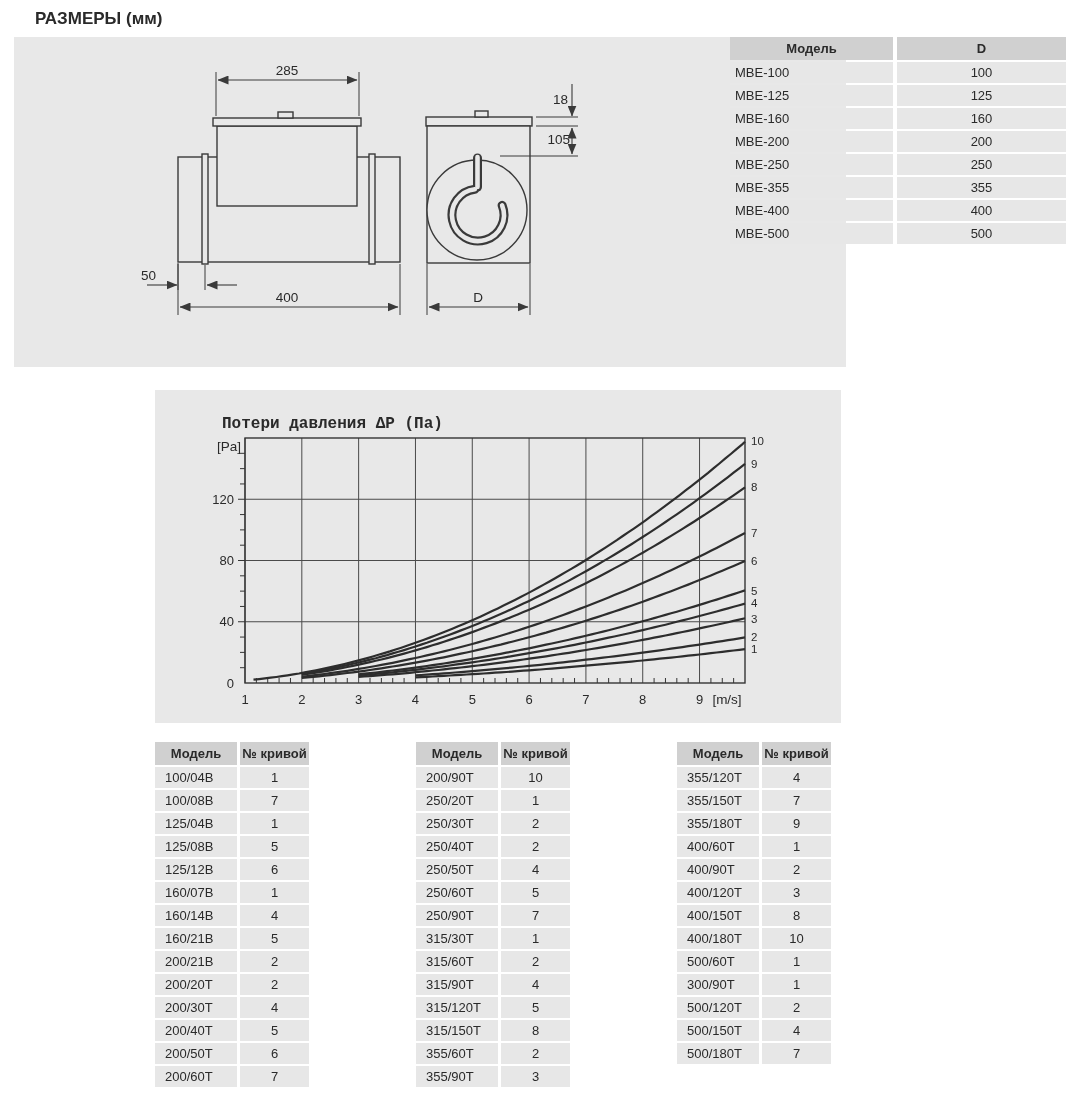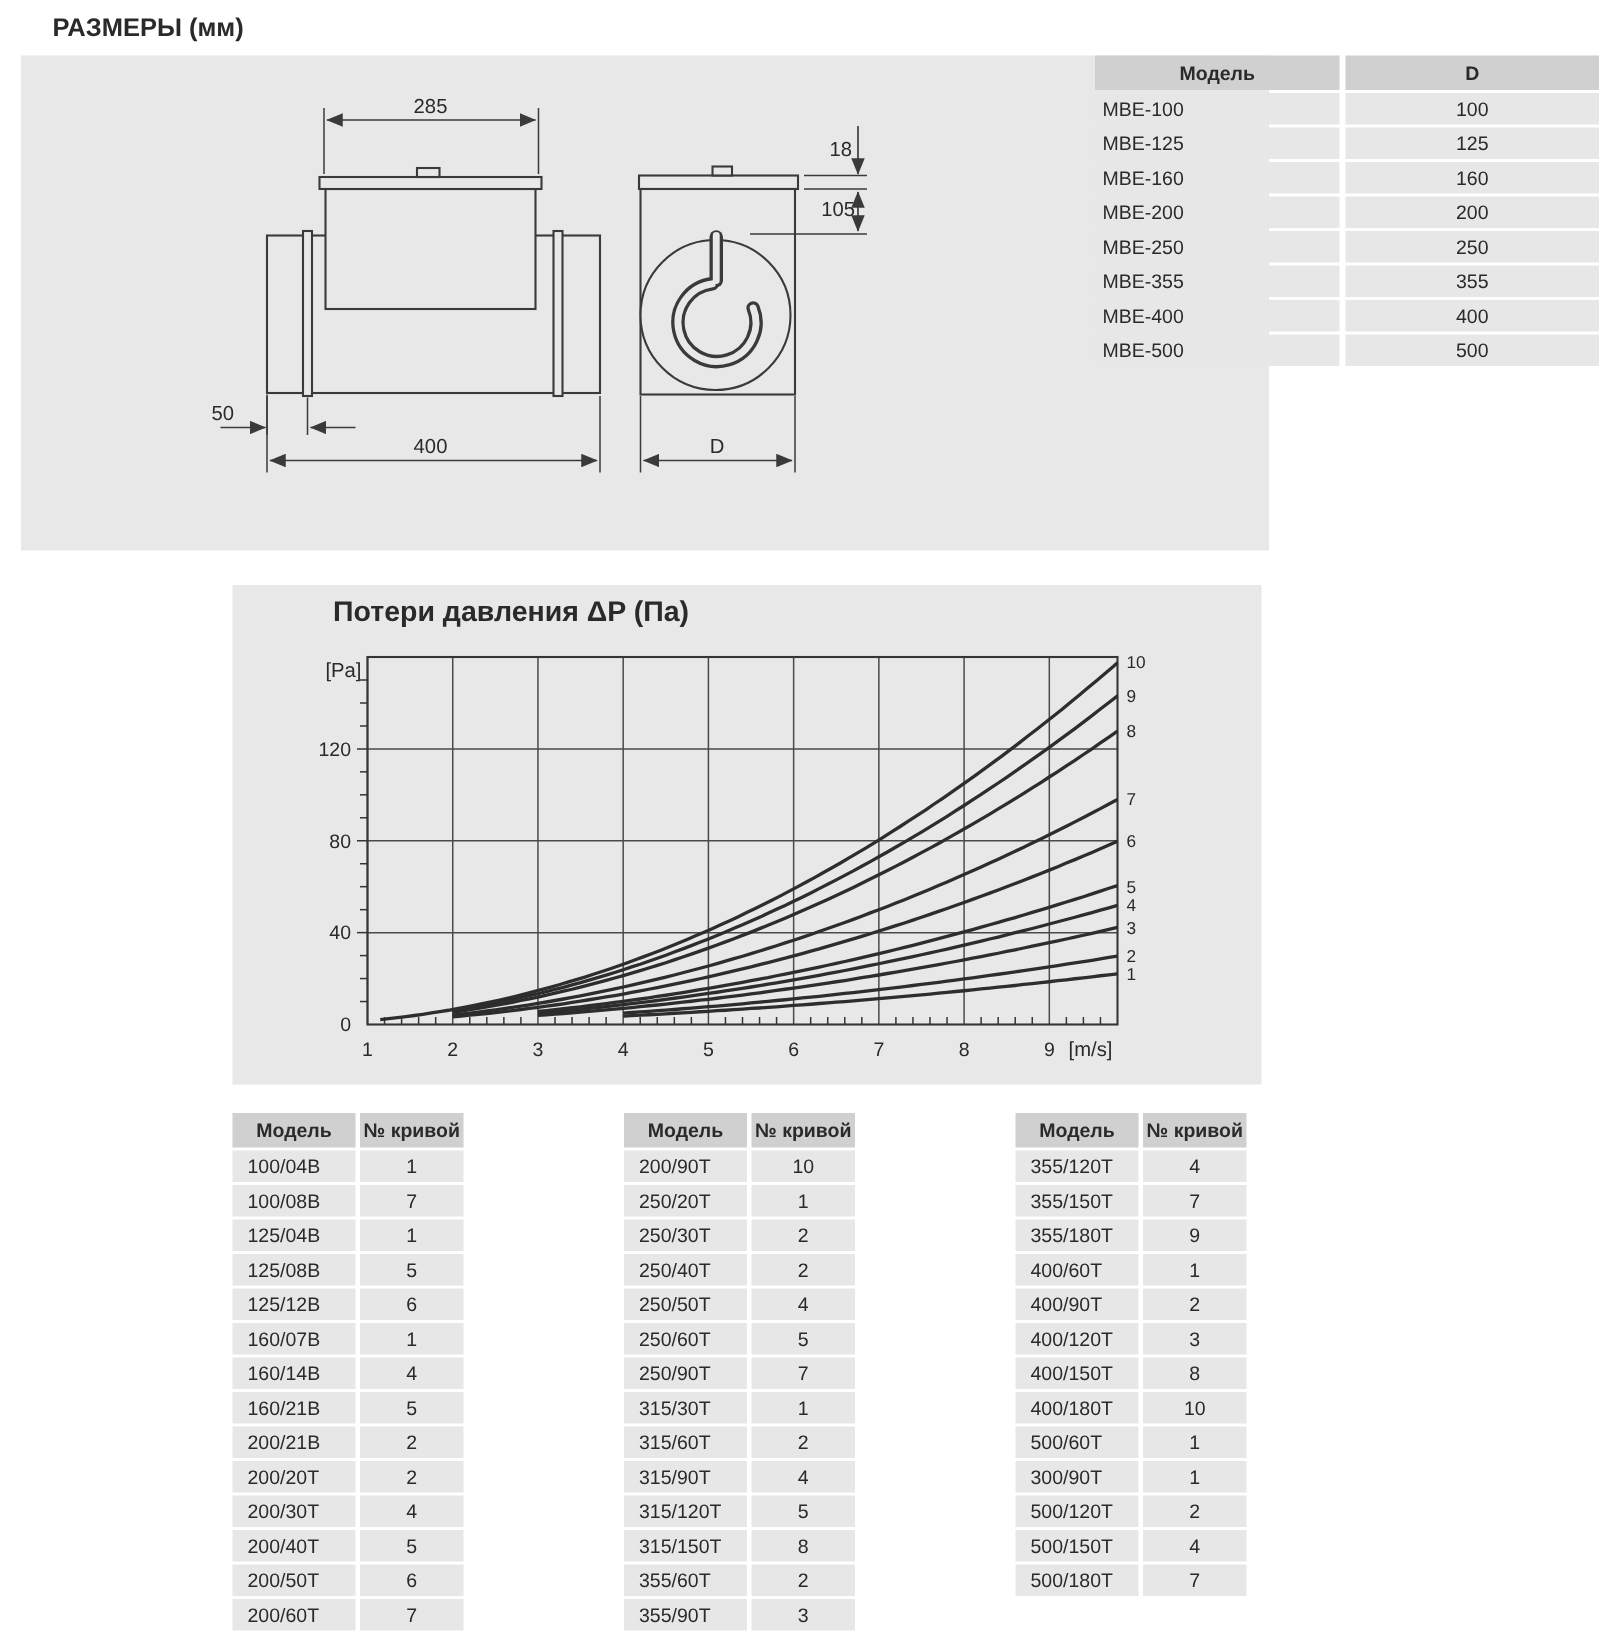--- a/index.html
+++ b/index.html
@@ -6,21 +6,21 @@
     --panel-bg:#e8e8e8; --head-bg:#d0d0d0; --row-bg:#e7e7e7;
     --text:#2a2a2a; --line:#3a3a3a;
   }
   html,body{margin:0;padding:0;background:#fff;}
   body{font-family:"Liberation Sans",sans-serif;color:var(--text);}
   .page{position:relative;width:1071px;height:1099px;background:#fff;overflow:hidden;}
   .heading{position:absolute;left:31px;top:5px;margin:4px;font-size:17px;font-weight:bold;}
   .panel{position:absolute;background:var(--panel-bg);}
   .drawing-panel{left:14px;top:37px;width:832px;height:330px;}
   .chart-panel{left:155px;top:390px;width:686px;height:333px;}
-  .chart-title{position:absolute;left:67px;top:8px;font-size:19px;font-weight:bold;}
+  .chart-title{position:absolute;left:67px;top:25px;font-size:16px;font-weight:bold;font-family:Liberation Mono, monospace;}
   .gtable{position:absolute;display:flex;flex-direction:column;row-gap:2px;}
   .trow{display:flex;column-gap:4px;}
   .tcell{background:var(--row-bg);display:flex;align-items:center;justify-content:center;
          font-size:13px;height:21px;box-sizing:border-box;}
   .trow.thead .tcell{background:var(--head-bg);font-weight:bold;height:23px;justify-content:center;padding-left:0;}
   .dims-table{left:730px;top:37px;width:336px;}
   .dims-table .c0{width:163px;}
   .dims-table .trow:not(.thead) .c0{justify-content:flex-start;padding-left:5px;}
   .dims-table .c1{width:169px;}
   .curve-table{top:742px;width:154px;}

